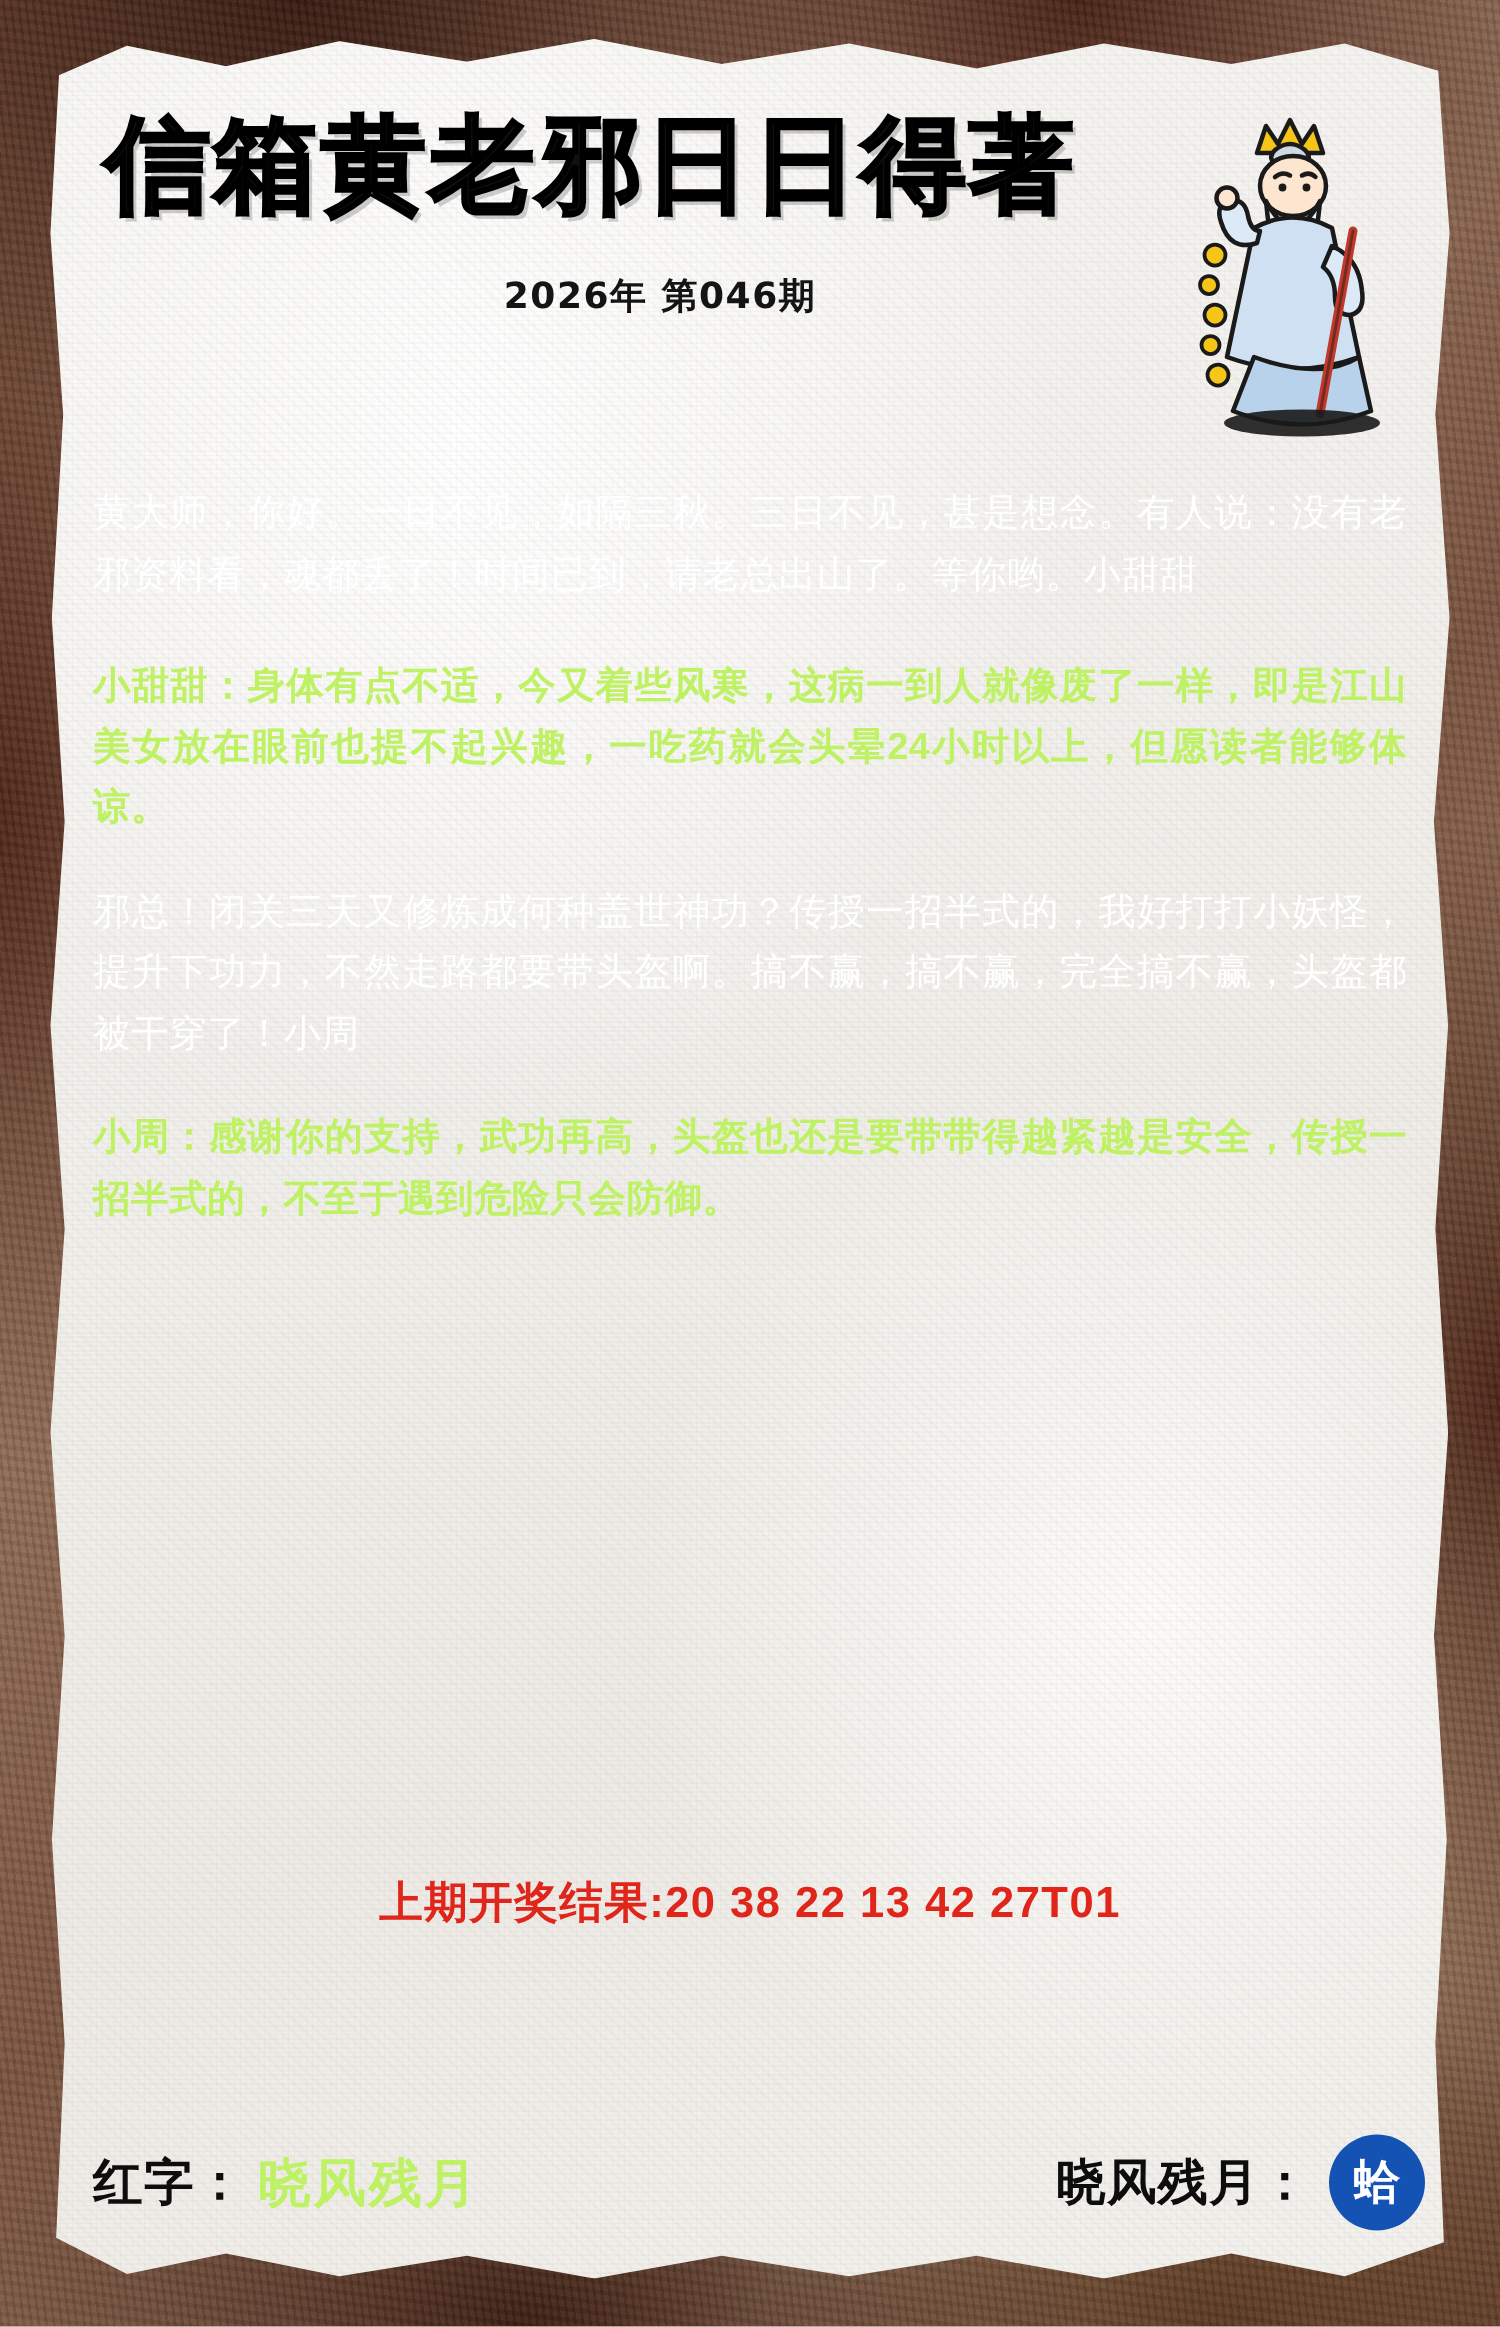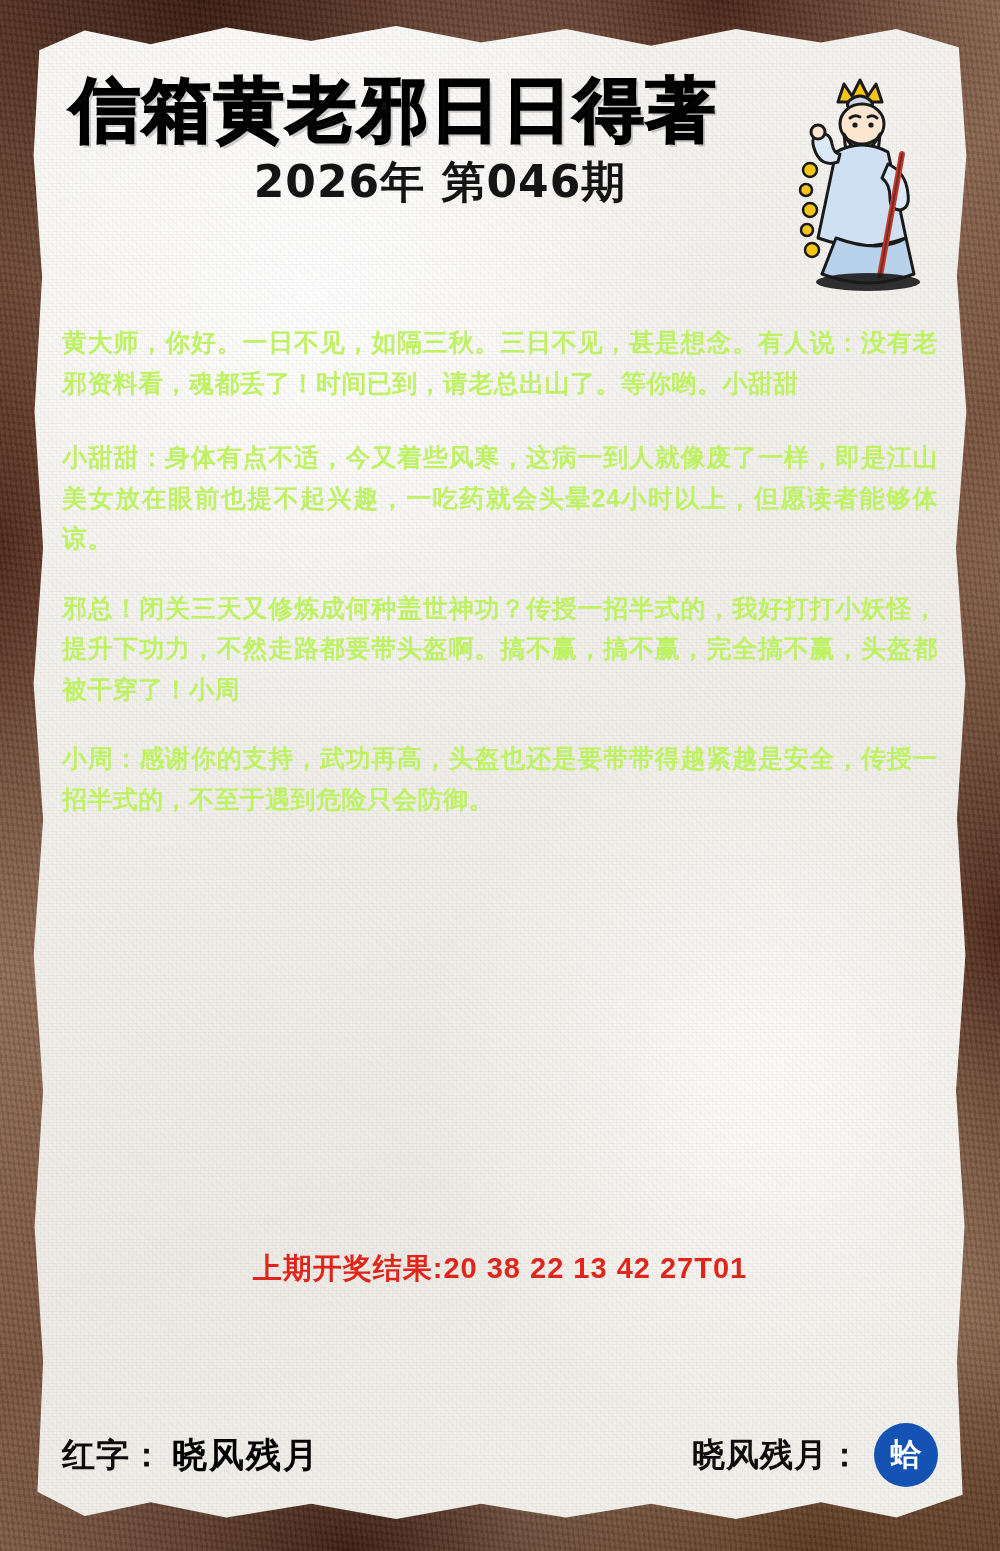--- a/index.html
+++ b/index.html
@@ -95,25 +95,25 @@
     letter-spacing: 2px;
     color: #101010;
     line-height: 1.04;
     margin: 18px 0 0 8px;
     -webkit-text-stroke: 2px #000;
     text-shadow: 3px 3px 0 rgba(0,0,0,0.18);
     white-space: nowrap;
   }
   .issue {
     font-family: "DejaVu Sans", "Liberation Sans", sans-serif;
-    font-size: 44px;
+    font-size: 24px;
     font-weight: 700;
     color: #141414;
     text-align: center;
-    margin: 6px 120px 0 0;
+    margin: 34px 120px 0 0;
     letter-spacing: 1px;
   }
 
   
   .mascot {
     position: absolute;
     right: -6px;
     top: -12px;
     width: 168px;
     height: 232px;
@@ -123,63 +123,63 @@
     margin-top: 42px;
   }
   .block {
     font-size: 25px;
     line-height: 1.62;
     letter-spacing: 0.4px;
     margin: 0 0 26px 0;
     text-align: justify;
   }
   .block.q {
-    color: #bef264;
-    font-weight: 700;
+    color: #ffffff;
+    font-weight: 400;
   }
   .block.a {
     color: #bef264;
     font-weight: 700;
   }
   .block.gap-top { margin-top: 34px; }
   .block.gap-big { margin-top: 29px; }
 
   .result {
     margin-top: 430px;
     text-align: center;
     color: #e0251b;
     font-size: 29px;
     font-weight: 700;
     letter-spacing: 1px;
   }
 
   .footer {
     position: absolute;
     left: 62px;
-    right: 62px;
+    right: 50px;
     bottom: 64px;
     display: flex;
     align-items: center;
     justify-content: space-between;
   }
   .foot-group {
     display: flex;
     align-items: center;
     gap: 8px;
   }
   .foot-label {
     font-size: 33px;
     font-weight: 700;
     color: #0d0d0d;
     letter-spacing: 1px;
   }
   .foot-red {
     font-size: 35px;
     font-weight: 700;
-    color: #000000;
+    color: #bef264;
     letter-spacing: 2px;
   }
   .circle-word {
     width: 64px;
     height: 64px;
     border-radius: 50%;
     background: #1452b4;
     color: #ffffff;
     font-size: 31px;
     font-weight: 700;

